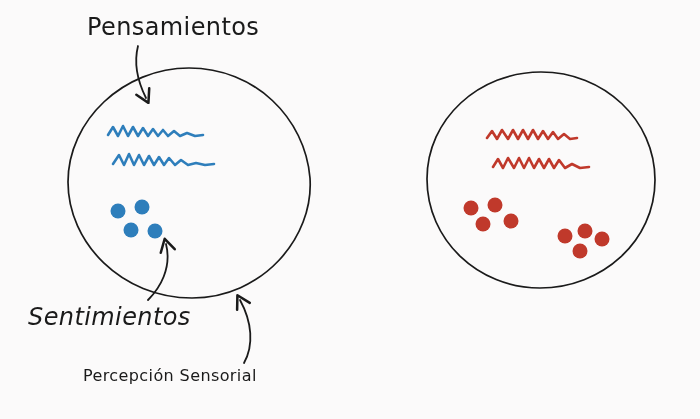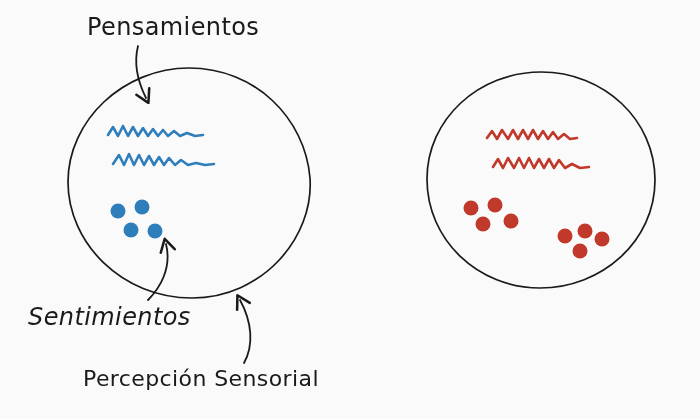--- a/index.html
+++ b/index.html
@@ -39,21 +39,21 @@
   }
   #label-sentimientos {
     left: 28px;
     top: 303px;
     font-size: 24px;
     font-style: italic;
   }
   #label-percepcion {
     left: 83px;
     top: 366px;
-    font-size: 22px;
+    font-size: 16px;
   }
 </style>
 </head>
 <body>
 
 <div id="canvas">
 
   <svg id="diagram-svg" viewBox="0 0 700 419">
     <defs>
       <marker id="arrowhead" markerWidth="10" markerHeight="10" refX="5" refY="5" orient="auto-start-reverse" markerUnits="strokeWidth">

